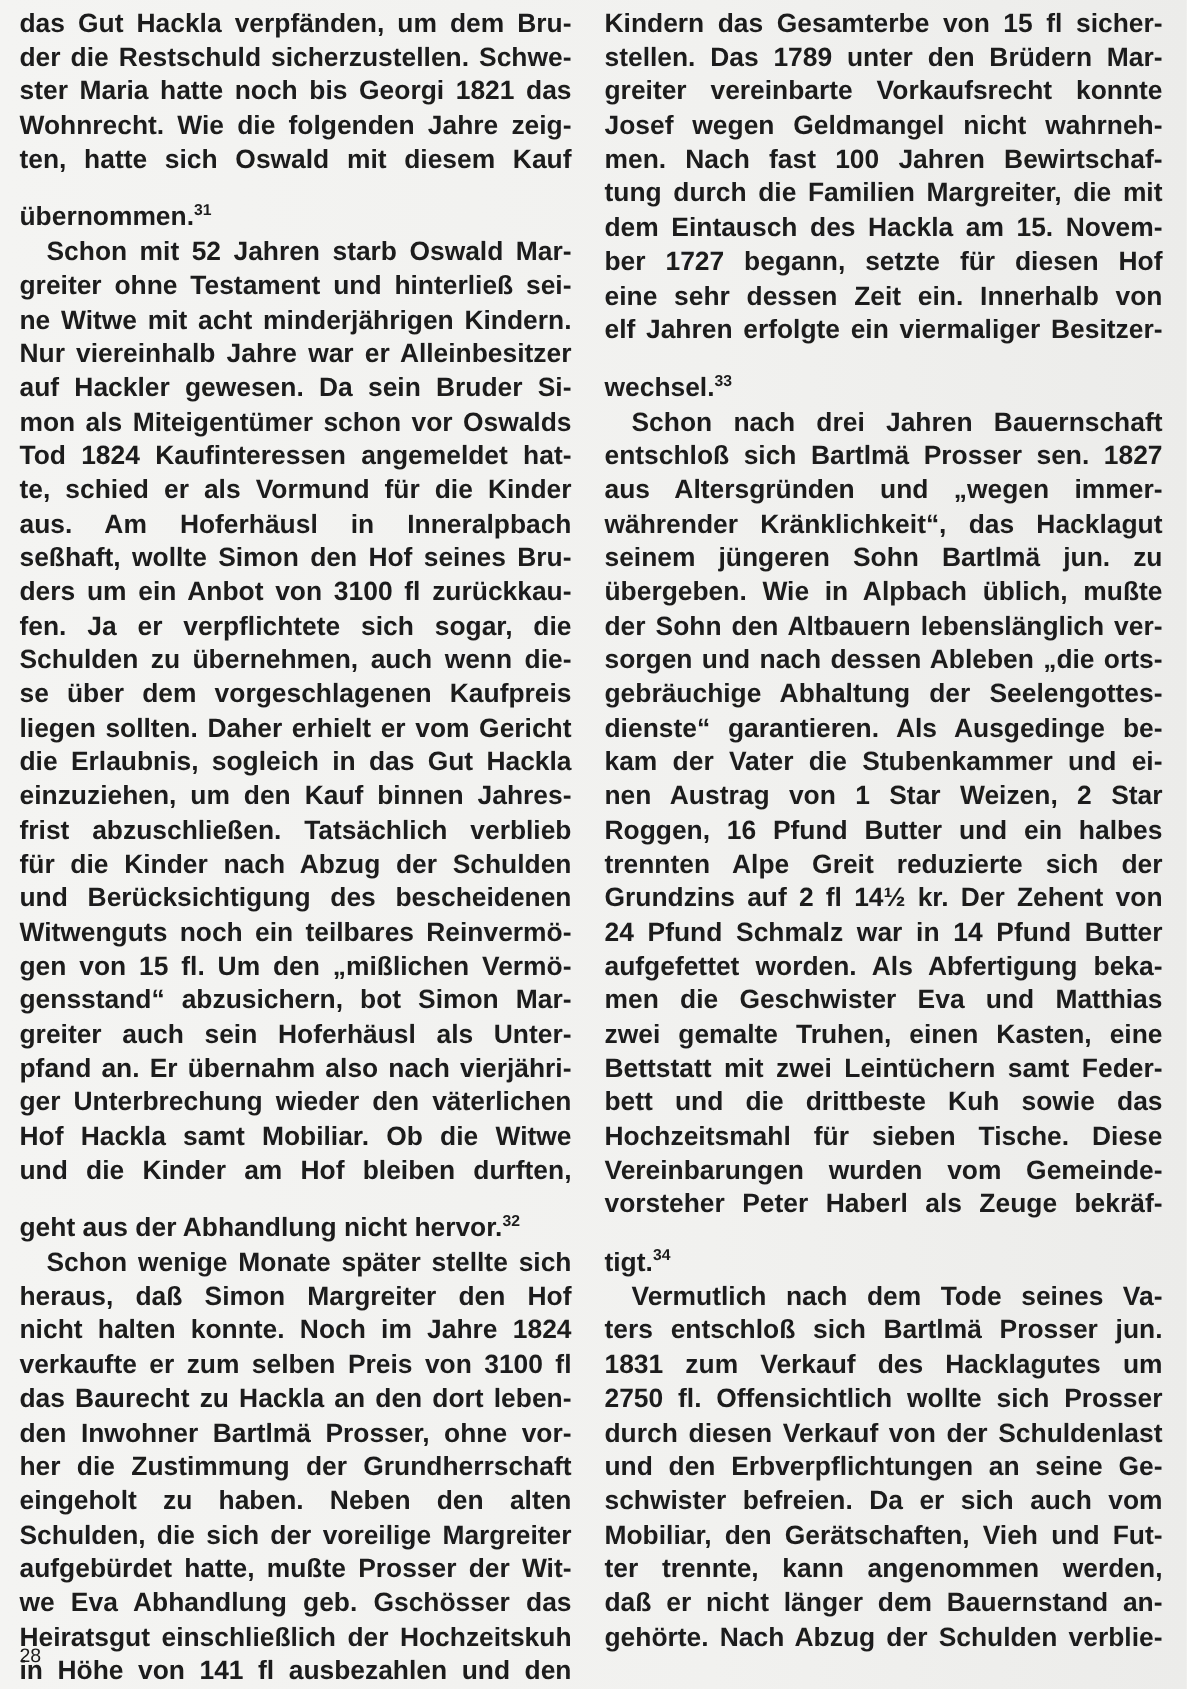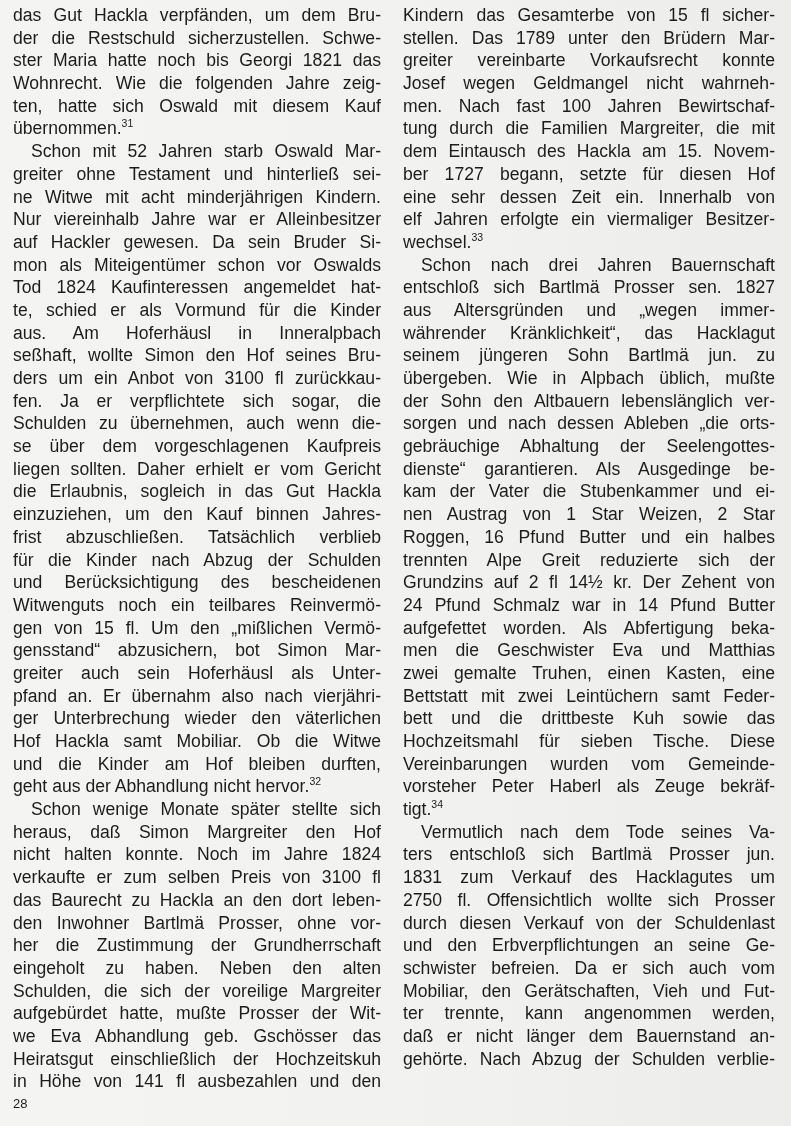--- a/index.html
+++ b/index.html
@@ -19,34 +19,36 @@
       position: absolute;
       left: 0; top: 0;
       width: 791px;
       height: 1126px;
       background: linear-gradient(90deg, #f4f4f2 0%, #f1f1ef 60%, #ececea 100%);
     }
     .column {
       position: absolute;
       top: 4px;
       width: 368px;
+      font-weight: bold;
     }
     .col-left { left: 13px; }
     .col-right { left: 403px; width: 372px; }
     .line {
       display: block;
       height: 22.7px;
       line-height: 22.7px;
       font-size: 17.6px;
       white-space: nowrap;
       text-align: justify;
       text-align-last: justify;
     }
     .line.last {
       text-align-last: left;
+      margin-top: 16px;
     }
     .line.indent {
       padding-left: 18px;
     }
     sup {
       font-size: 10.5px;
       line-height: 0;
       vertical-align: 7px;
     }
     .page-number {

